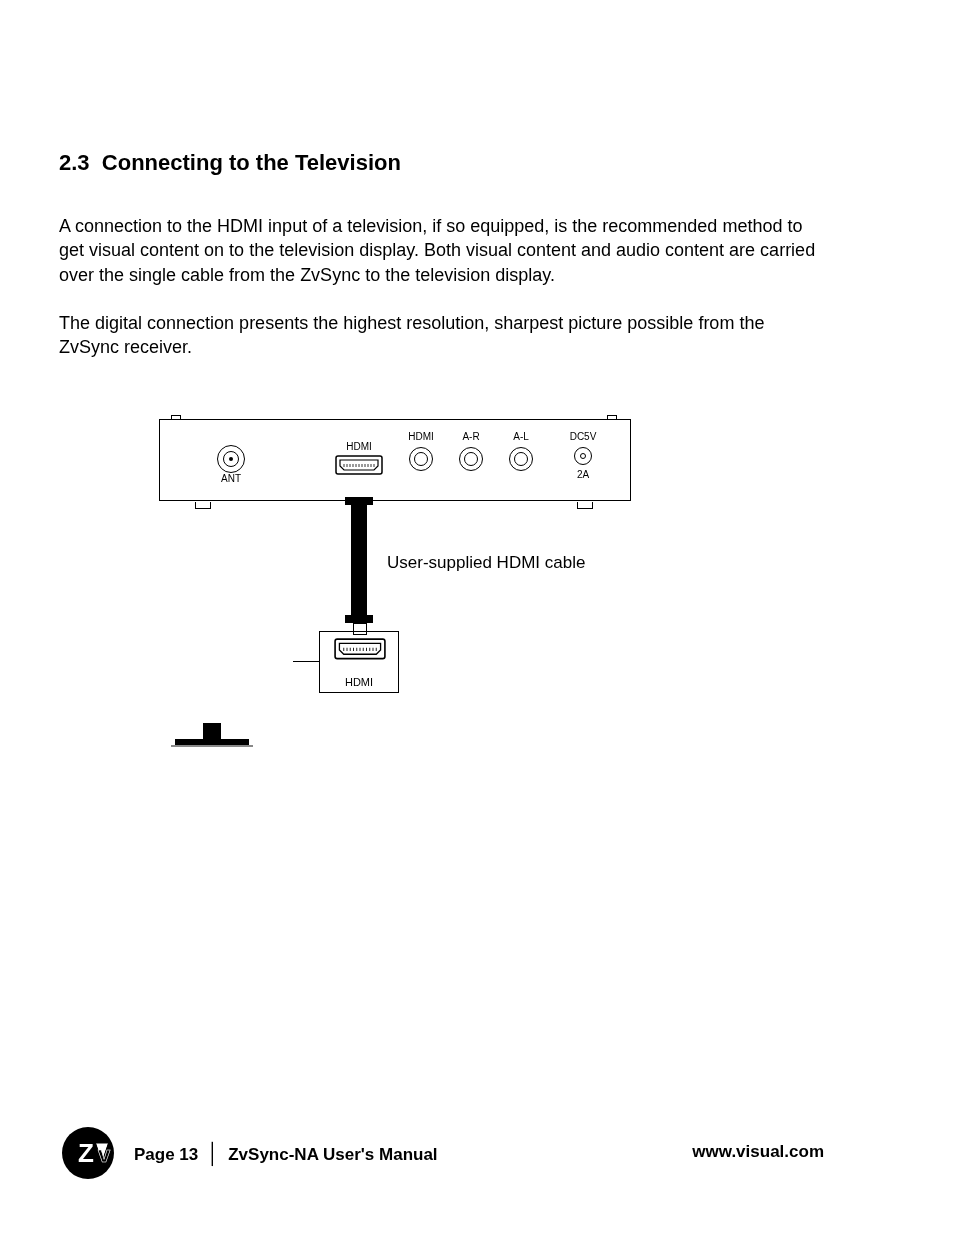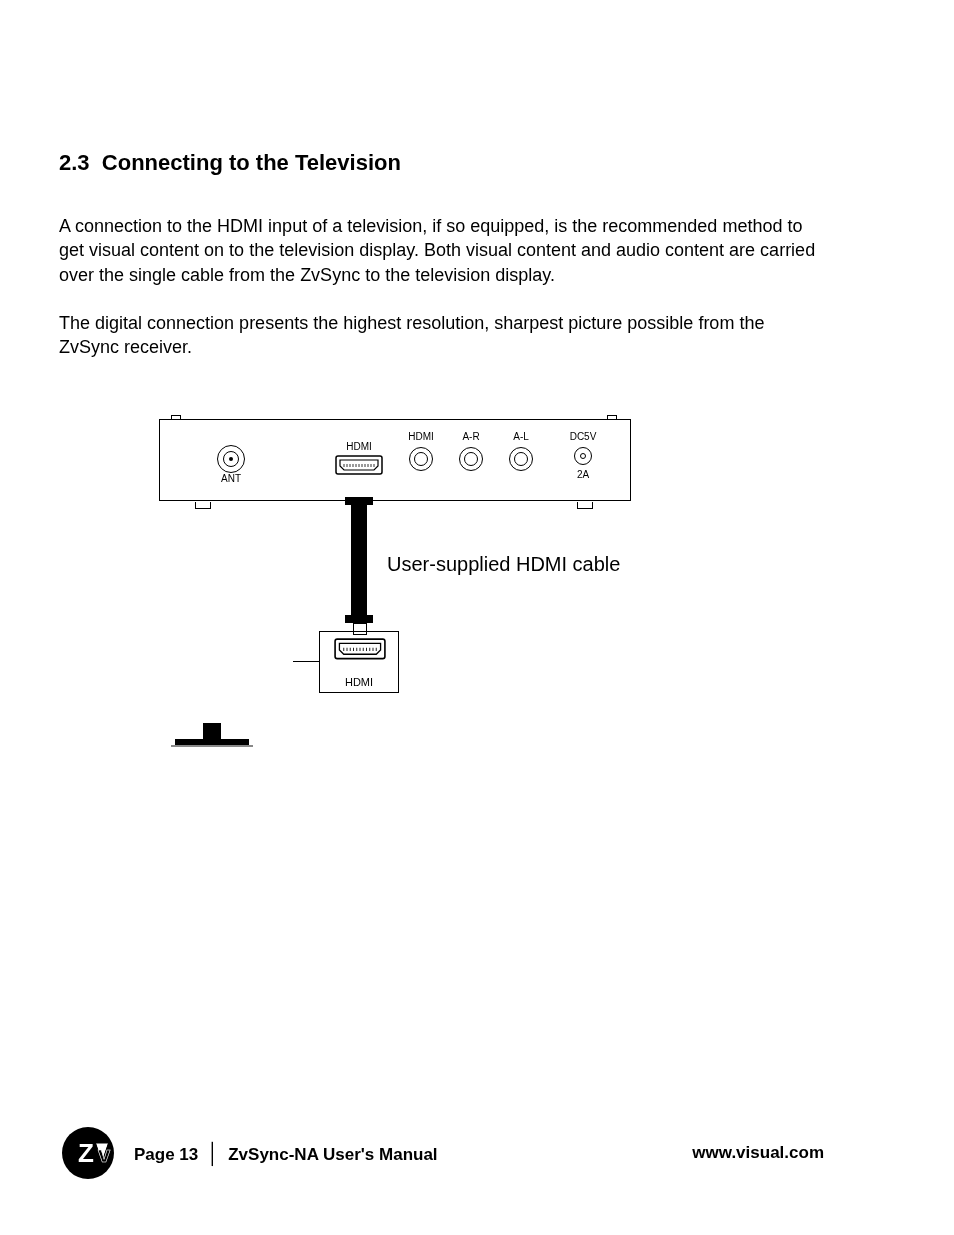--- a/index.html
+++ b/index.html
@@ -148,21 +148,21 @@
   .cable-tip {
     position:absolute;
     left: 294px; top: 214px;
     width: 12px; height: 10px;
     border:1px solid #000;
     background:#fff;
   }
   .cable-caption {
     position:absolute;
     left: 328px; top: 144px;
-    font-size: 20px;
+    font-size: 17px;
   }
   
   .tv {
     position:absolute;
     left: 72px;
     top: 210px;
     width: 162px;
     height: 140px;
   }
   .tv-frame {
@@ -221,21 +221,21 @@
     width: 56px; height: 56px;
     position: relative;
     flex: 0 0 auto;
     margin-right: 18px;
   }
   .logo svg { width:56px; height:56px; }
   .footer-text {
     flex: 1;
     display:flex;
     justify-content: space-between;
-    align-items: center;
+    align-items: flex-start;
     font-size: 17px;
     font-weight: bold;
   }
   .footer-left .pipe {
     font-weight: bold;
     font-size: 20px;
     margin: 0 4px;
   }
 </style>
 </head>

